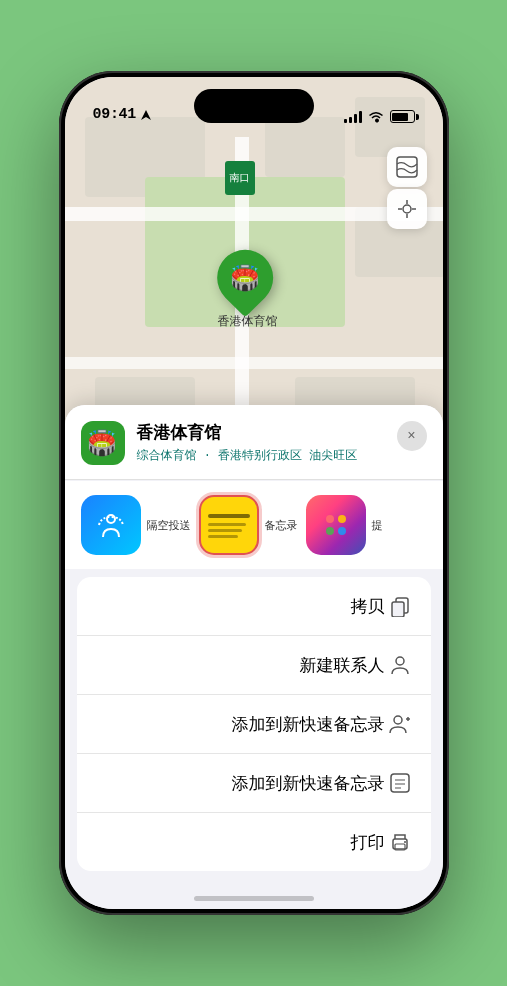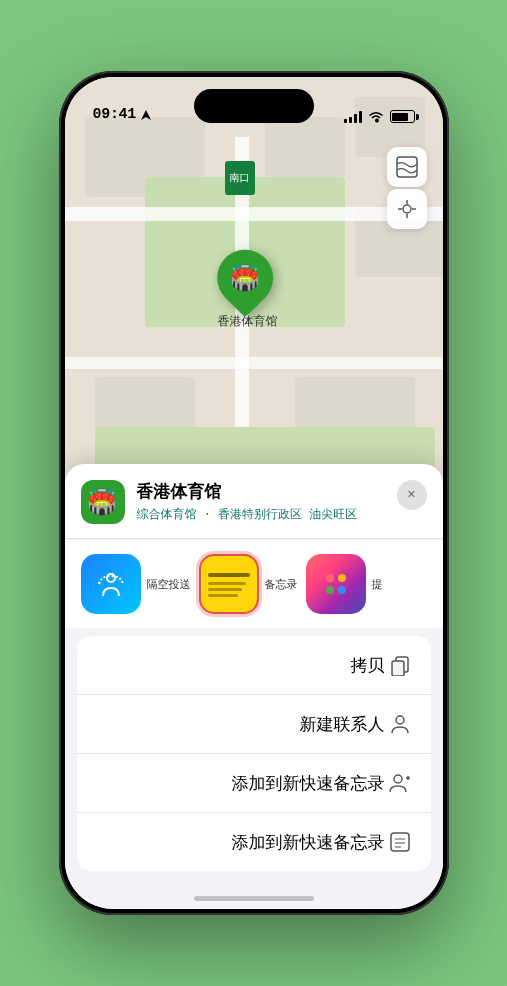--- a/index.html
+++ b/index.html
@@ -591,20 +591,31 @@
           <div class="action-icon">
             <svg width="22" height="22" viewBox="0 0 22 22" fill="none">
               <rect x="2" y="2" width="18" height="18" rx="3" stroke="#555" stroke-width="1.5"></rect>
               <line x1="6" y1="8" x2="16" y2="8" stroke="#555" stroke-width="1.2"></line>
               <line x1="6" y1="12" x2="16" y2="12" stroke="#555" stroke-width="1.2"></line>
               <line x1="6" y1="16" x2="12" y2="16" stroke="#555" stroke-width="1.2"></line>
             </svg>
           </div>
         </div>
 
+        <div class="action-item" style="border-bottom:none;">
+          <span class="action-text">打印</span>
+          <div class="action-icon">
+            <svg width="22" height="22" viewBox="0 0 22 22" fill="none">
+              <rect x="4" y="8" width="14" height="10" rx="2" stroke="#555" stroke-width="1.5"></rect>
+              <path d="M6 8 V4 H16 V8" stroke="#555" stroke-width="1.5" fill="none"></path>
+              <rect x="6" y="13" width="10" height="6" rx="1" stroke="#555" stroke-width="1.2"></rect>
+              <circle cx="16" cy="11" r="1" fill="#555"></circle>
+            </svg>
+          </div>
+        </div>
 
       </div>
 
       <div class="home-indicator"></div>
       <div style="height:30px;"></div>
     </div>
 
   </div>
 </div>
 

